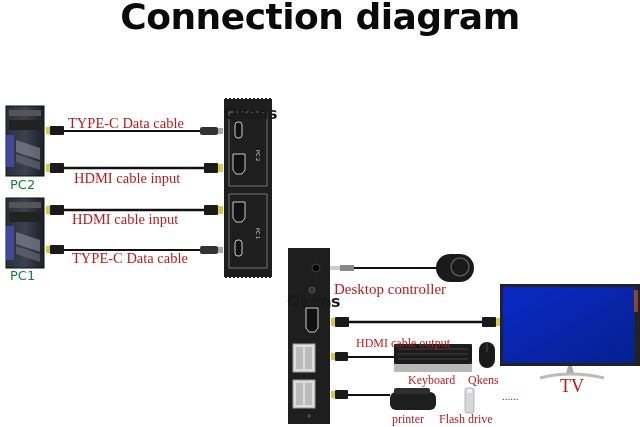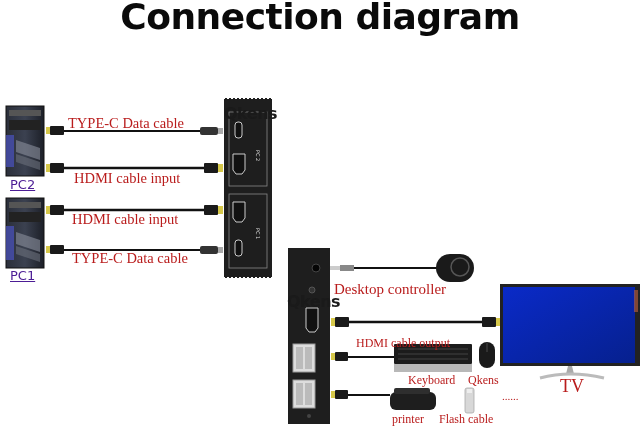--- a/index.html
+++ b/index.html
@@ -3,21 +3,21 @@
 <meta charset="utf-8">
 <style>
   html, body { margin:0; padding:0; }
   body { width:640px; height:427px; background:#ffffff; position:relative; overflow:hidden;
          font-family:"Liberation Sans", sans-serif; color:#111; }
   .abs { position:absolute; }
   .title { left:0; top:-4px; width:640px; text-align:center; font-family:"DejaVu Sans", sans-serif;
            font-weight:bold; font-size:36px; letter-spacing:-0.5px; color:#0a0a0a; }
   .lbl { position:absolute; font-family:Liberation Serif, serif; font-size:13px; color:#b91c1c; white-space:nowrap; }
   .lbl-big { font-size:14.5px; }
-  .pclbl { position:absolute; font-family:"DejaVu Sans", sans-serif; font-size:13px; color:#4c1d95;text-decoration:underline; }
+  .pclbl { position:absolute; font-family:"DejaVu Sans", sans-serif; font-size:13px; color:#15803d; }
   svg.scene { position:absolute; left:0; top:0; }
   .brand { position:absolute; font-family:"DejaVu Sans", sans-serif; font-weight:bold; font-size:16px;
            color:#1a1a1a; letter-spacing:-0.5px; }
 </style>
 </head>
 <body>
 
 <div class="abs title">Connection diagram</div>
 
 <svg class="scene" width="640" height="427" viewBox="0 0 640 427">
@@ -180,14 +180,14 @@
 <div class="lbl lbl-big" style="left:72px; top:211px;">HDMI cable input</div>
 <div class="lbl lbl-big" style="left:72px; top:250px;">TYPE-C Data cable</div>
 <div class="pclbl" style="left:10px; top:268px;">PC1</div>
 
 <div class="lbl" style="left:334px; top:281px; font-size:15px;">Desktop controller</div>
 <div class="lbl" style="left:356px; top:336px; font-size:12px;">HDMI cable output</div>
 <div class="lbl" style="left:408px; top:373px; font-size:12px;">Keyboard</div>
 <div class="lbl" style="left:468px; top:373px; font-size:12px;">Qkens</div>
 <div class="lbl" style="left:560px; top:376px; font-size:18px;">TV</div>
 <div class="lbl" style="left:392px; top:412px; font-size:12px;text-align:right;">printer</div>
-<div class="lbl" style="left:439px; top:412px; font-size:12px;">Flash cable</div>
+<div class="lbl" style="left:439px; top:412px; font-size:12px;">Flash drive</div>
 <div class="lbl" style="left:502px; top:390px; font-size:11px;">......</div>
 
 </body></html>

